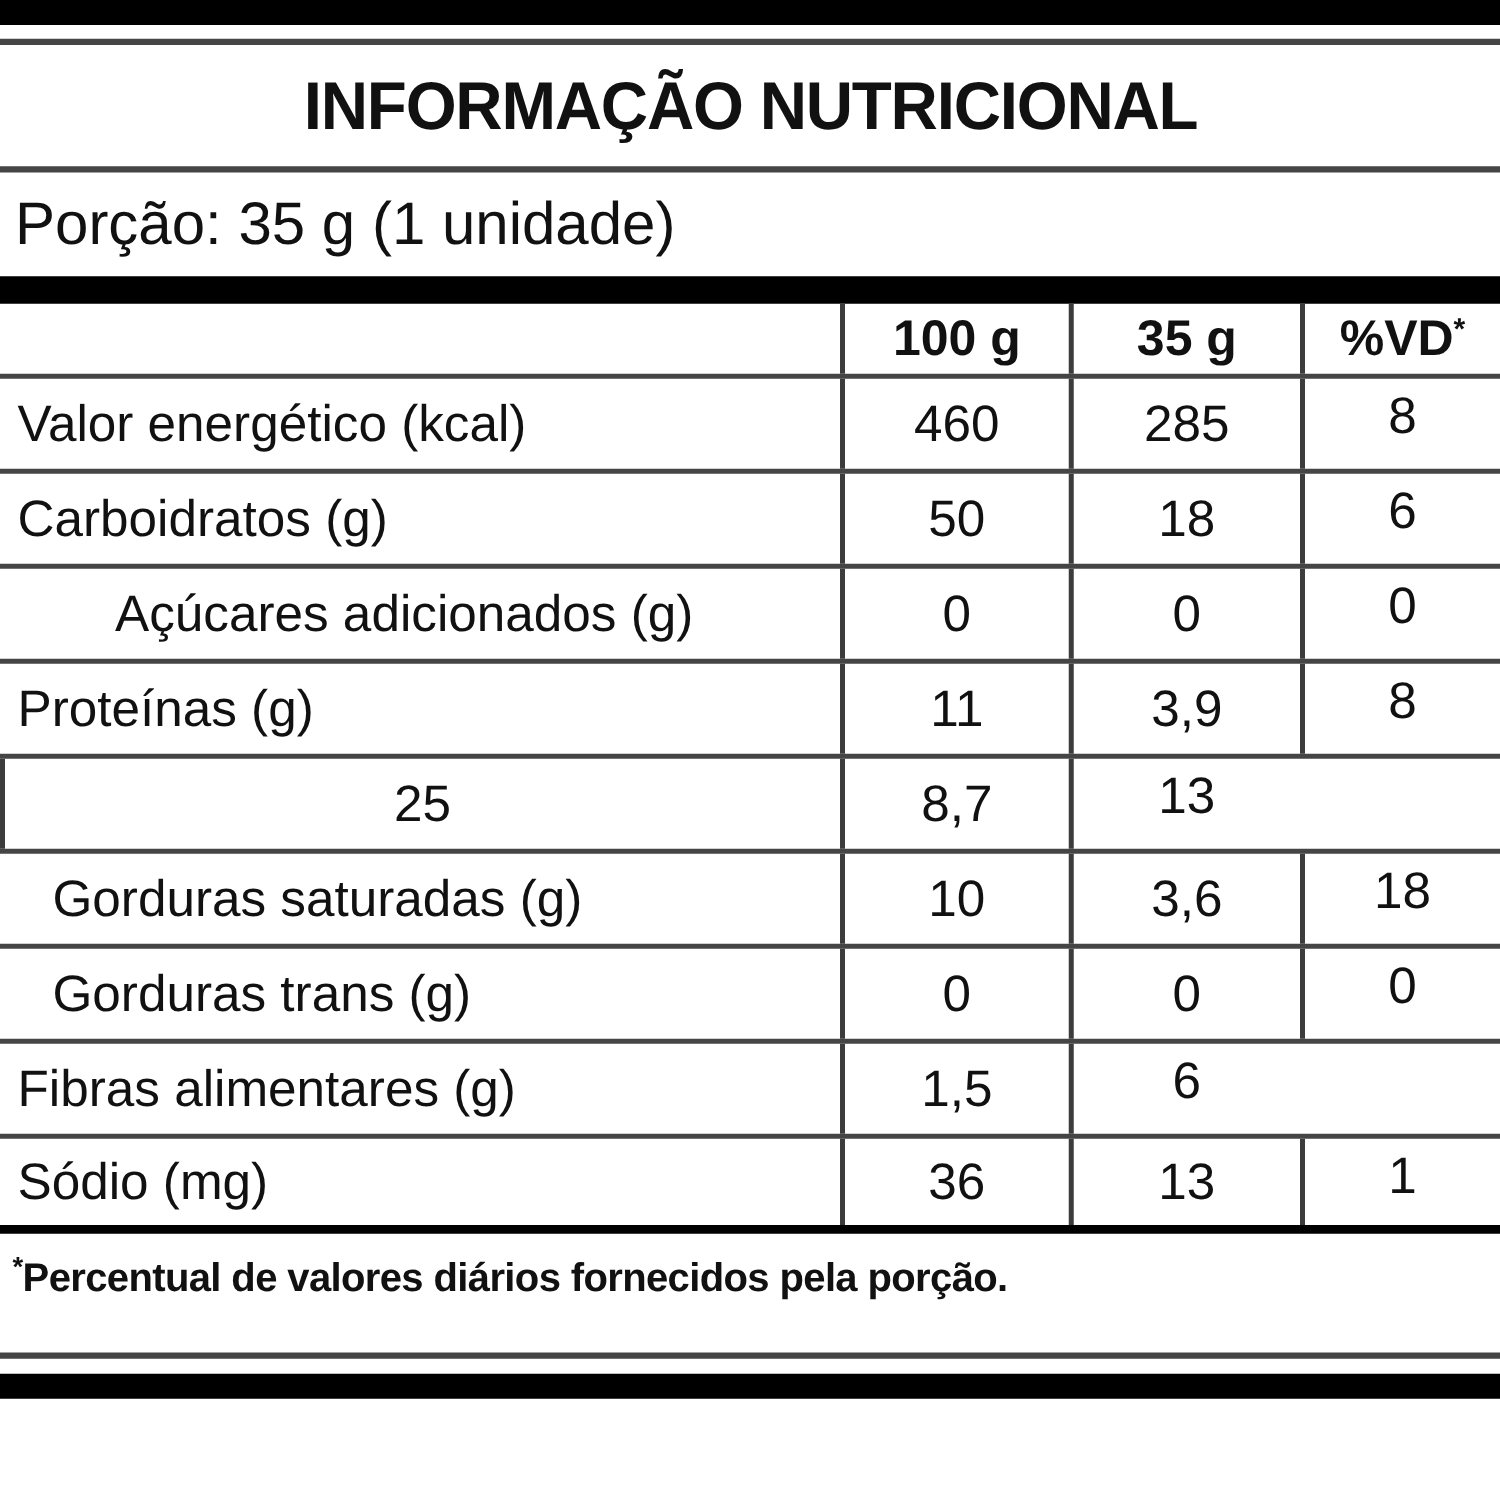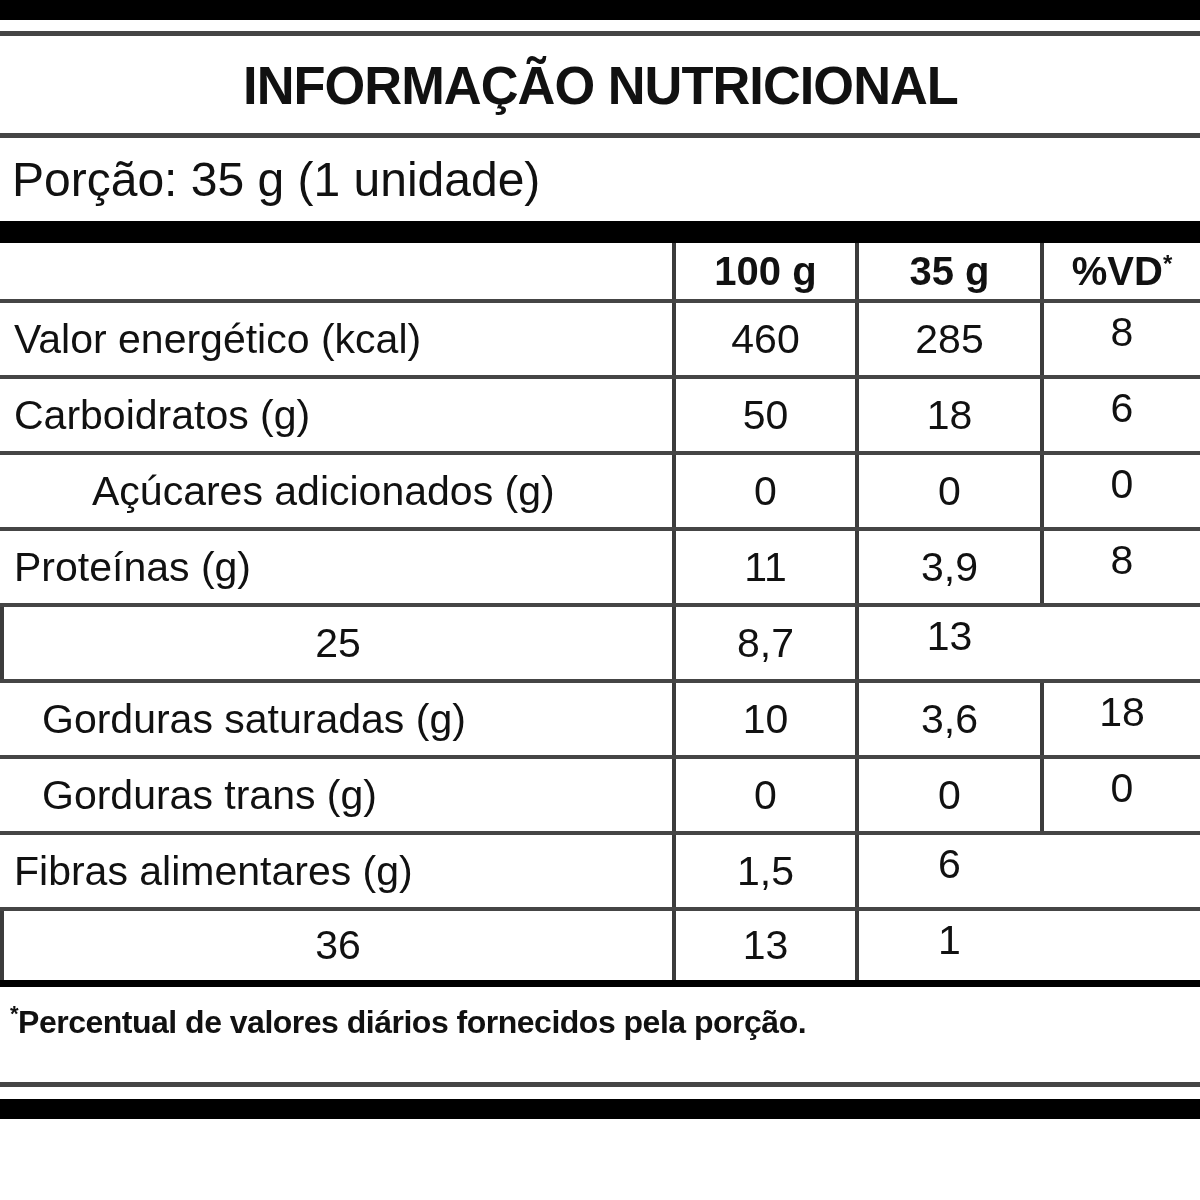--- a/index.html
+++ b/index.html
@@ -149,20 +149,21 @@
     <div class="cell c-val c-vd">0</div>
   </div>
 
   <div class="grid-row data-row">
     <div class="cell c-label">Fibras alimentares (g)</div>
     <div class="cell c-val">1,5</div>
     <div class="cell c-val c-vd">6</div>
   </div>
 
   <div class="grid-row data-row last">
+    <div class="cell c-label">Sódio (mg)</div>
     <div class="cell c-val">36</div>
     <div class="cell c-val">13</div>
     <div class="cell c-val c-vd">1</div>
   </div>
 
 </div>
 
 <div class="footnote"><sup>*</sup><span>Percentual de valores diários fornecidos pela porção.</span></div>
 
 <div class="rule"></div>

